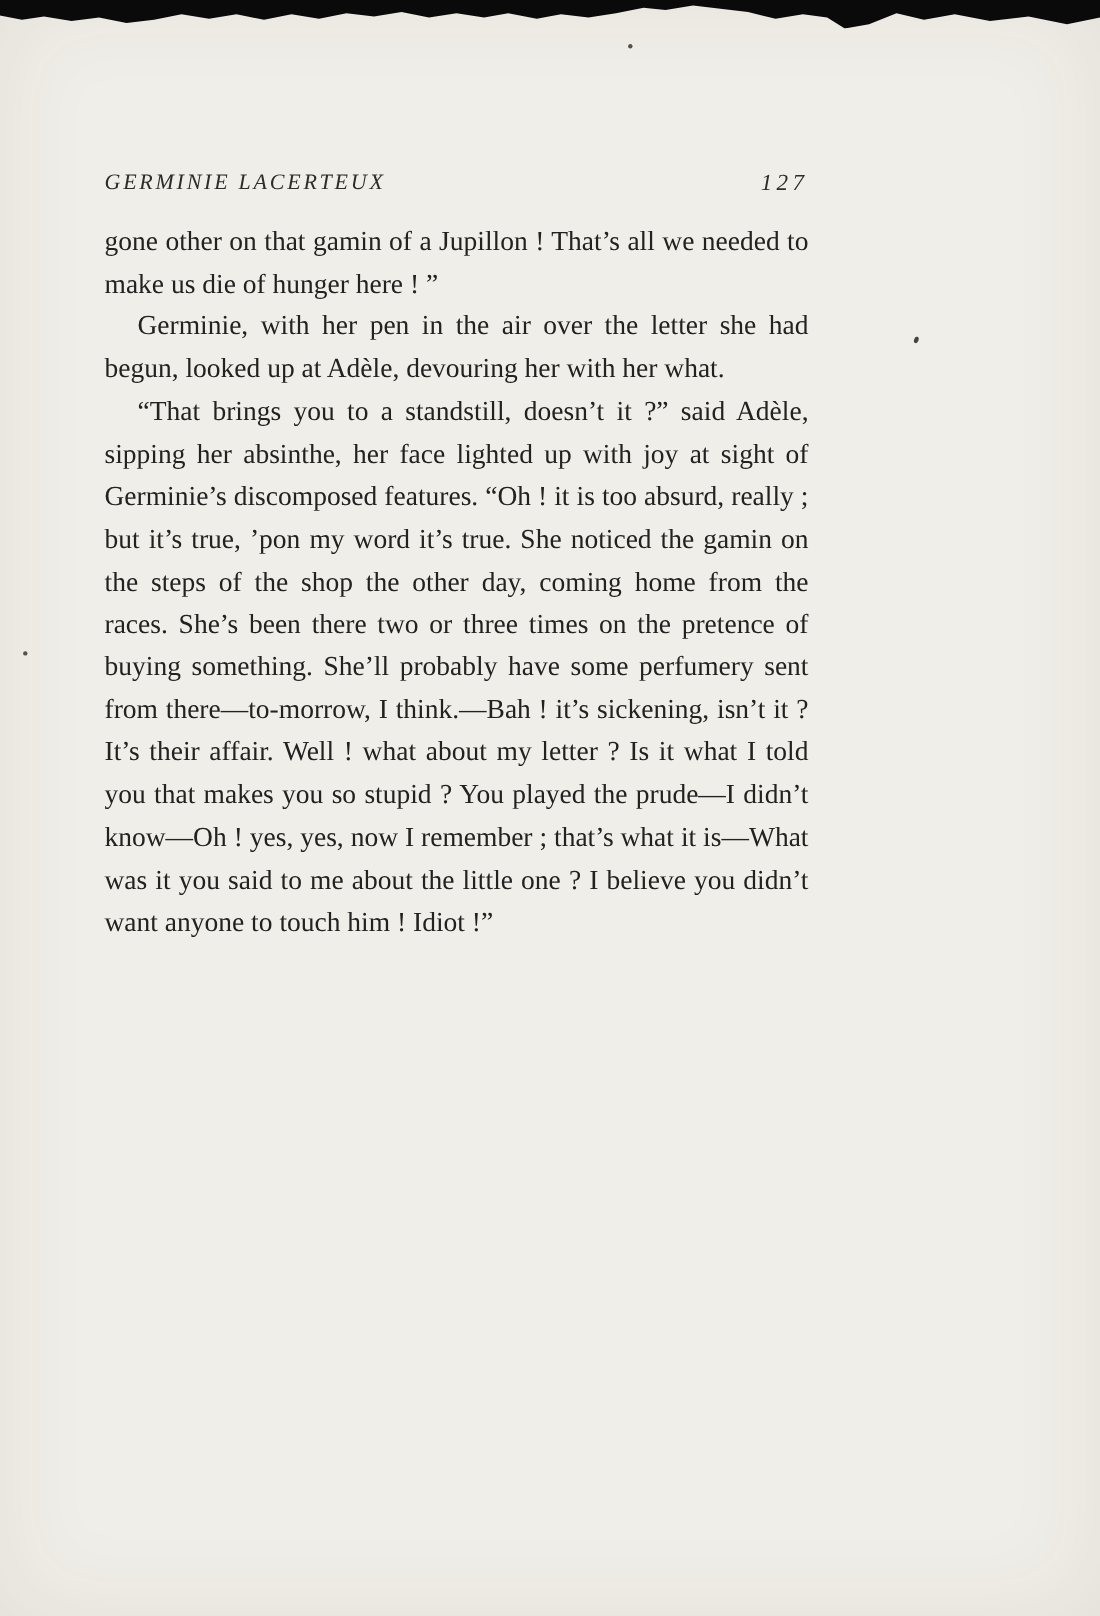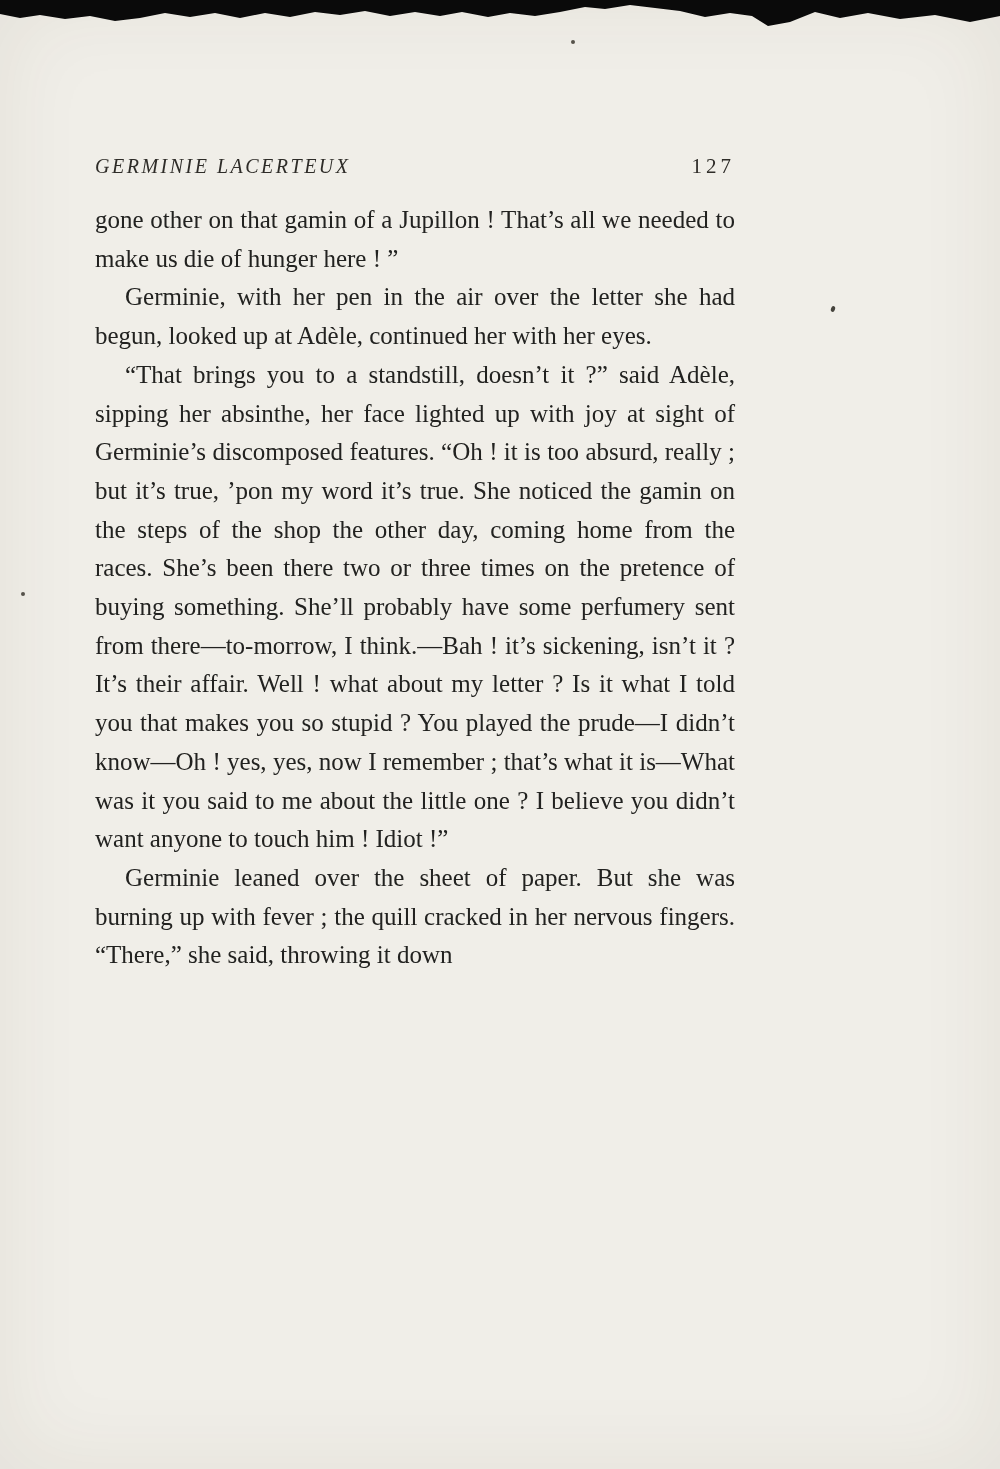--- a/index.html
+++ b/index.html
@@ -57,20 +57,21 @@
     color: #2e2c28;
     white-space: nowrap;
     font-style: italic;
   }
   .page-number {
     position: absolute;
     right: 0; top: 1px;
     font-size: 21px;
     letter-spacing: 4px;
     color: #2e2c28;
+    font-style: italic;
   }
 
   .text-column {
     position: absolute;
     top: 201px; left: 95px;
     width: 640px;
     font-size: 25px;
     line-height: 38.7px;
     text-align: justify;
   }
@@ -88,18 +89,17 @@
   <div class="speck s2"></div>
   <div class="speck s3"></div>
 
   <header class="page-header">
     <span class="running-title">GERMINIE LACERTEUX</span>
     <span class="page-number">127</span>
   </header>
 
   <main class="text-column">
       <p><span>gone other on that </span><span class="italic">gamin</span><span> of a Jupillon&nbsp;! That’s all we needed to make us die of hunger here&nbsp;!&nbsp;”</span></p>
-      <p class="indent"><span>Germinie, with her pen in the air over the letter she had begun, looked up at Adèle, continued her with her eyes.</span></p>
+      <p class="indent"><span>Germinie, with her pen in the air over the letter she had begun, looked up at Adèle, devouring her with her what.</span></p>
       <p class="indent"><span>“That brings you to a standstill, doesn’t it&nbsp;?” said Adèle, sipping her absinthe, her face lighted up with joy at sight of Germinie’s discomposed features. “Oh&nbsp;! it is too absurd, really&nbsp;; but it’s true, ’pon my word it’s true. She noticed the </span><span class="italic">gamin</span><span> on the steps of the shop the other day, coming home from the races. She’s been there two or three times on the pretence of buying something. She’ll probably have some perfumery sent from there—to-morrow, I think.—Bah&nbsp;! it’s sickening, isn’t it&nbsp;? It’s their affair. Well&nbsp;! what about my letter&nbsp;? Is it what I told you that makes you so stupid&nbsp;? You played the prude—I didn’t know—Oh&nbsp;! yes, yes, now I remember&nbsp;; that’s what it is—What was it you said to me about the little one&nbsp;? I believe you didn’t want anyone to touch him&nbsp;! Idiot&nbsp;!”</span></p>
-      <p class="indent"><span>Germinie leaned over the sheet of paper. But she was burning up with fever&nbsp;; the quill cracked in her nervous fingers. “There,” she said, throwing it down</span></p>
     </main>
 
 </div>
 
 </body></html>

